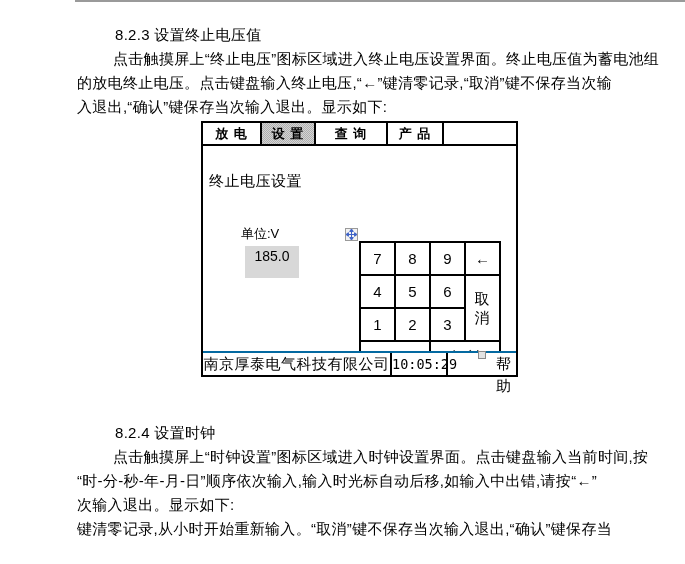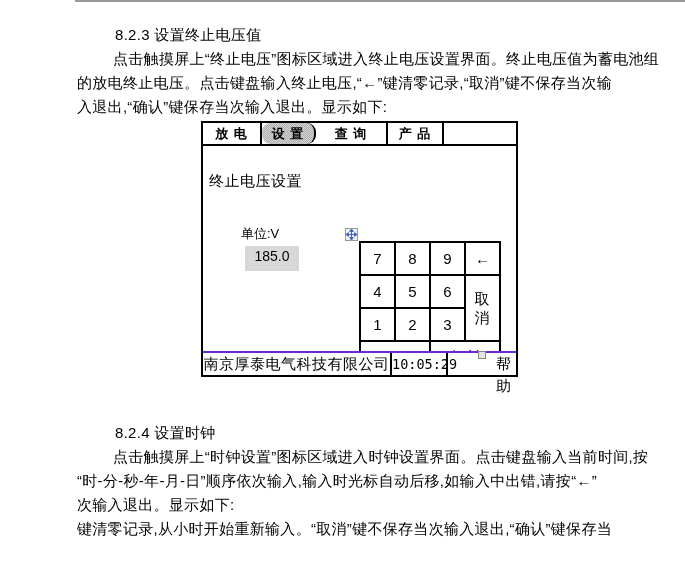--- a/index.html
+++ b/index.html
@@ -25,47 +25,47 @@
   .tab {
     height:21px; line-height:21px; text-align:center; font-weight:bold; font-size:13px;
     border-right:2px solid #000; letter-spacing:1px; cursor:default; background:#fff;
   }
   .tab.t0 { width:59px; } .tab.t1 { width:54px; } .tab.t2 { width:72px; } .tab.t3 { width:56px; }
   .tab.active {
     background-color:#d4d4d4;
     background-image:
       linear-gradient(45deg,#aeaeae 25%,transparent 25%,transparent 75%,#aeaeae 75%),
       linear-gradient(45deg,#aeaeae 25%,transparent 25%,transparent 75%,#aeaeae 75%);
-    background-size:2px 2px; background-position:0 0,1px 1px;border-radius:9px;
+    background-size:2px 2px; background-position:0 0,1px 1px;
   }
   .screen { position:relative; width:100%; height:206px;padding-left:15px; }
   .screen-title { position:absolute; left:6px; top:26px; font-size:15px; letter-spacing:0.5px; }
   .unit-label { position:absolute; left:38px; top:79px; font-size:13px; }
   .value-box {
-    position:absolute; left:42px; top:100px; width:54px; height:25px;
+    position:absolute; left:42px; top:100px; width:54px; height:32px;
     background:#d8d8d8; font-size:14px; line-height:20px; text-align:center;
   }
   .move-handle {
     position:absolute; left:142px; top:82px; width:13px; height:13px;
     border:1px solid #9a9a9a; background:#f2f2f2; display:flex; align-items:center; justify-content:center;
   }
   .keypad {
     position:absolute; left:156px; top:95px; border-collapse:collapse; background:#fff;
   }
   .keypad td {
     border:2px solid #000; text-align:center; font-size:15px; background:#fff; cursor:default;
   }
   .keypad td.k { width:35px; height:33px; }
   .keypad td.wide { height:33px; }
   .keypad td.cancel { width:34px; white-space:pre-line; line-height:19px; letter-spacing:1px; }
   .keypad td.confirm { letter-spacing:2px; }
 
   .statusbar {
     position:absolute; left:0; bottom:0; width:100%; height:24px;
-    border-top:2px solid #6d28d9; display:flex; font-size:15px; background:#fff;
+    border-top:2px solid #0369a1; display:flex; font-size:15px; background:#fff;
   }
   .sb-company { width:189px; line-height:22px; text-align:center; border-right:2px solid #000; letter-spacing:0.5px; }
   .sb-time { width:56px; line-height:22px; text-align:center; border-right:2px solid #000;
              font-family:"DejaVu Sans Mono", monospace; font-size:13.5px; }
   .sb-help { flex:1; line-height:22px; text-align:left; letter-spacing:1px;padding-left:48px; }
 
   .sel-handle {
     position:absolute; left:275px; top:228px; width:8px; height:8px;
     border:1px solid #8a8a8a; background:#e3e3e3; z-index:5;
   }

